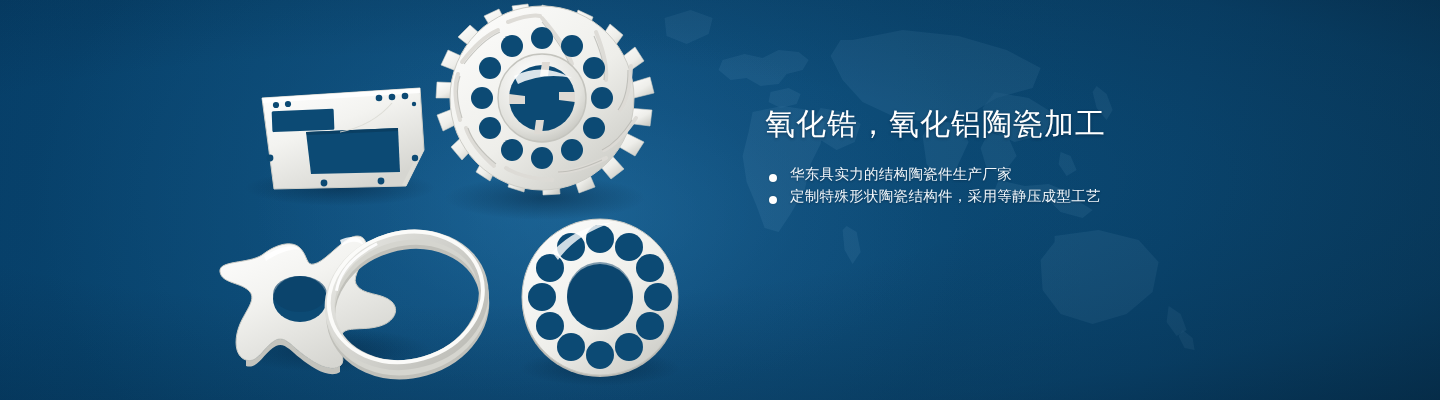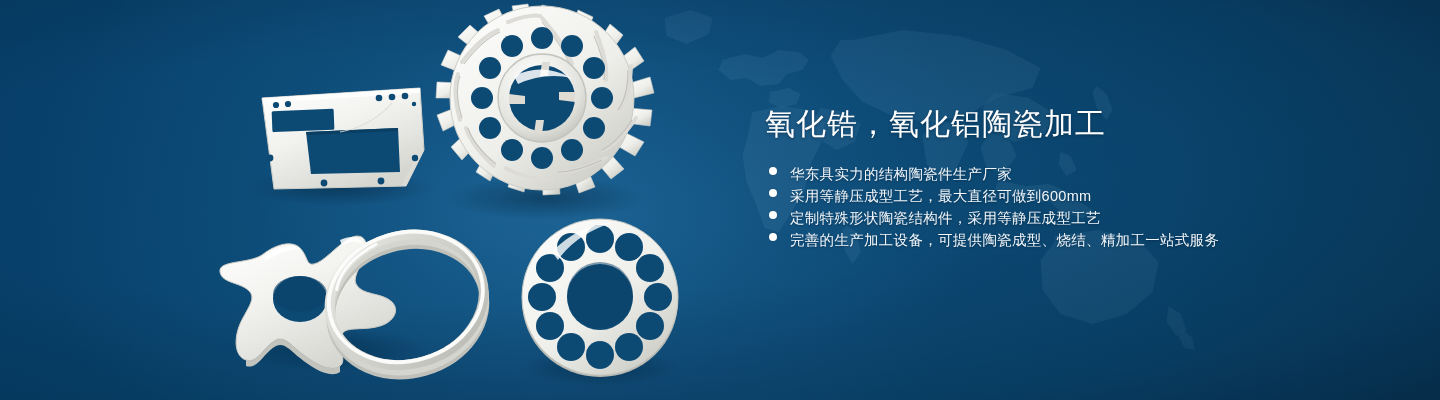--- a/index.html
+++ b/index.html
@@ -92,21 +92,21 @@
     text-shadow: 0 1px 3px rgba(0,20,40,0.45);
     white-space: nowrap;
   }
   .bullets {
     list-style: none;
     margin: 0;
     padding: 0;
   }
   .bullets li {
     display: flex;
-    align-items: flex-start;
+    align-items: flex-end;
     margin: 2px 0 7px 0;
     height: 15px;
   }
   .dot {
     width: 8px;
     height: 8px;
     border-radius: 50%;
     background: #ffffff;
     flex: 0 0 auto;
     margin: 0 13px 0 4px;
@@ -405,26 +405,18 @@
   <div class="copy">
     <h1 class="headline">氧化锆，氧化铝陶瓷加工</h1>
 
     <ul class="bullets">
       <li>
         <span class="dot"></span>
         <span class="bullet-text">华东具实力的结构陶瓷件生产厂家</span>
       </li>
       <li>
         <span class="dot"></span>
-        <span class="bullet-text">采用等静压成型工艺，最大直径可做到600mm</span>
-      </li>
-      <li>
-        <span class="dot"></span>
         <span class="bullet-text">定制特殊形状陶瓷结构件，采用等静压成型工艺</span>
-      </li>
-      <li>
-        <span class="dot"></span>
-        <span class="bullet-text">完善的生产加工设备，可提供陶瓷成型、烧结、精加工一站式服务</span>
       </li>
     </ul>
   </div>
 
 </div>
 
 </body></html>

